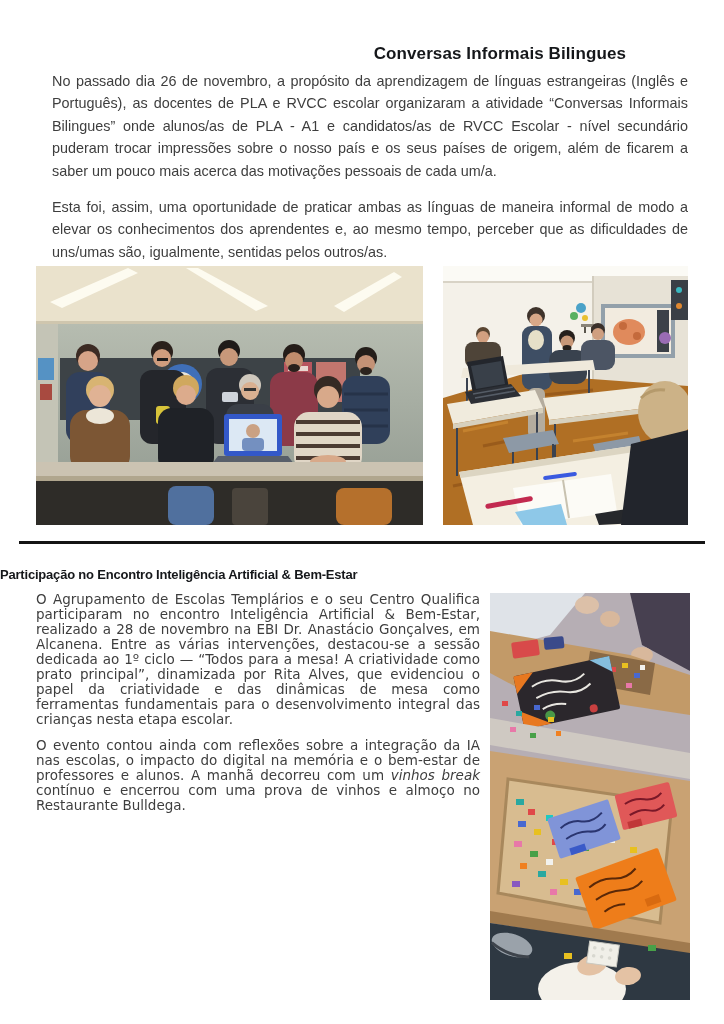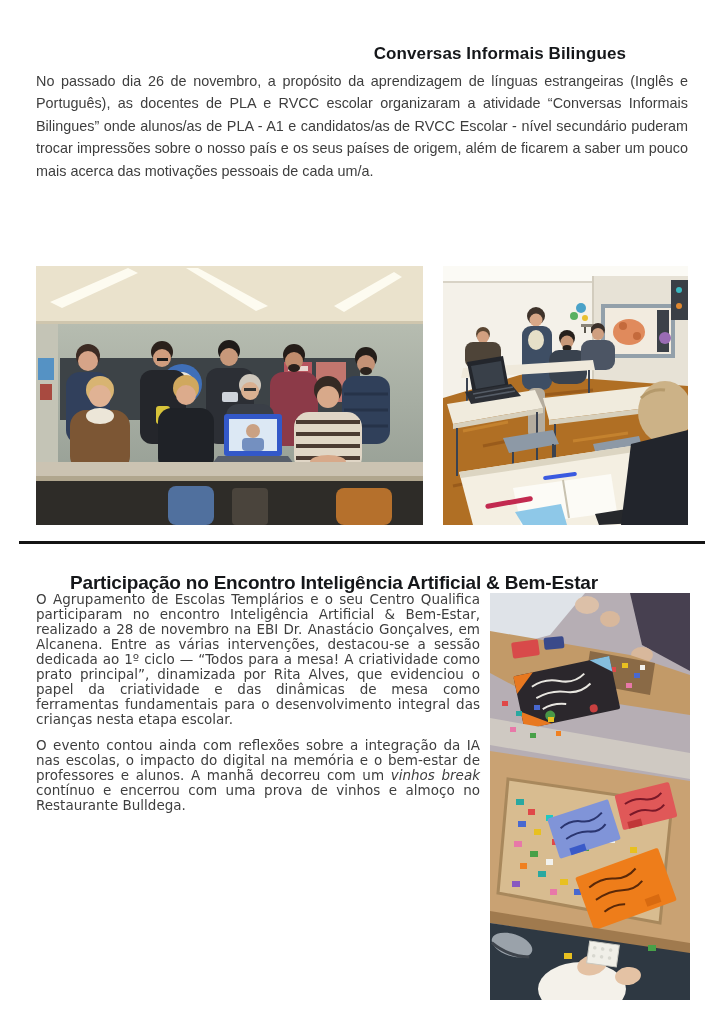--- a/index.html
+++ b/index.html
@@ -8,49 +8,50 @@
     font-family:"Liberation Sans",sans-serif;overflow:hidden;
   }
   .title1{
     position:absolute;top:33px;left:0;width:626px;text-align:right;
     font-size:17px;font-weight:bold;color:#15171a;letter-spacing:.1px;
   }
   .s1-text{
     position:absolute;top:70px;left:36px;width:652px;
     font-size:14.4px;line-height:22.4px;color:#3e3e3e;text-align:justify;
   }
-  .s1-text p{margin:0 0 14px 0;}
+  .s1-text p{margin:0 0 14px 16px;}
   .photo{position:absolute;overflow:hidden;background:#eee;}
   .photo svg{display:block;width:100%;height:100%;}
   .photo1{left:36px;top:266px;width:387px;height:259px;}
   .photo2{left:443px;top:266px;width:245px;height:259px;}
   .divider{position:absolute;top:541px;left:19px;width:686px;height:3px;background:#141414;}
   .title2{
-    position:absolute;top:556px;left:0;width:668px;text-align:center;
-    font-size:19px;font-weight:bold;color:#15171a;letter-spacing:-.2px;
+    position:absolute;top:556px;left:0;width:668px;
+    font-size:13px;font-weight:bold;color:#15171a;letter-spacing:-.2px;
   }
   .s2-text{
     position:absolute;top:592px;left:36px;width:444px;
     font-family:"DejaVu Sans",sans-serif;
     font-size:13.5px;line-height:15px;color:#3e3e3e;text-align:justify;
   }
   .s2-text p{margin:0 0 11px 0;}
   .photo3{left:490px;top:593px;width:200px;height:407px;}
   em.cb{font-style:italic;}
   figure{margin:0;}
 </style>
 </head>
 <body>
 
 <div class="page">
 
   <h1 class="title1">Conversas Informais Bilingues</h1>
 
   <div class="s1-text">
     <p>No passado dia 26 de novembro, a propósito da aprendizagem de línguas estrangeiras (Inglês e Português), as docentes de PLA e RVCC escolar organizaram a atividade “Conversas Informais Bilingues” onde alunos/as de PLA - A1 e candidatos/as de RVCC Escolar - nível secundário puderam trocar impressões sobre o nosso país e os seus países de origem, além de ficarem a saber um pouco mais acerca das motivações pessoais de cada um/a.</p>
+    <p>Esta foi, assim, uma oportunidade de praticar ambas as línguas de maneira informal de modo a elevar os conhecimentos dos aprendentes e, ao mesmo tempo, perceber que as dificuldades de uns/umas são, igualmente, sentidas pelos outros/as.</p>
   </div>
 
   <figure class="photo photo1" role="img" aria-label="Fotografia de grupo numa sala de aula: cinco pessoas de pé e quatro sentadas, com uma participante ligada por videochamada num portátil">
     <svg viewBox="0 0 387 259" preserveAspectRatio="none">
       <defs>
         <linearGradient id="wall1" x1="0" y1="0" x2="0" y2="1">
           <stop offset="0" stop-color="#b6bcb0"></stop>
             <stop offset="1" stop-color="#98a096"></stop>
         </linearGradient>
       </defs>

